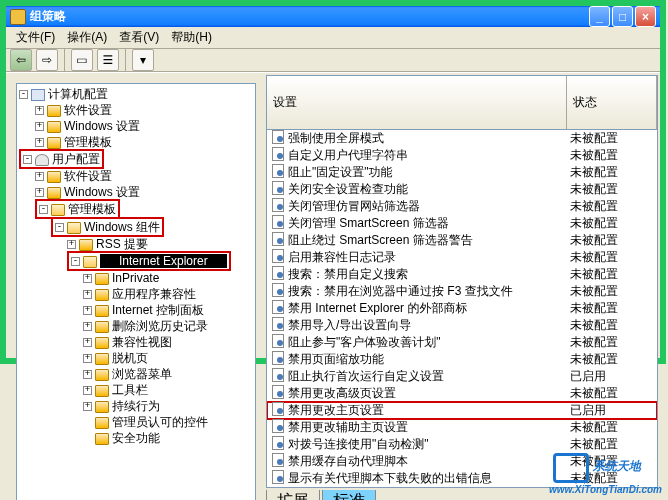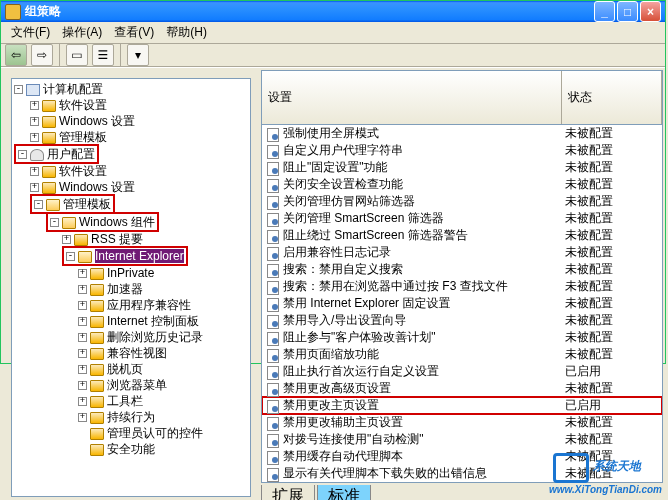--- a/index.html
+++ b/index.html
@@ -1,57 +1,57 @@
 <!DOCTYPE html>
 <html><head>
 <meta charset="utf-8">
 <style>
 *{box-sizing:border-box;margin:0;padding:0;font-family:"SimSun","宋体",Arial,sans-serif;font-size:12px}
 body{background:#ece9d8;width:668px;height:500px;overflow:hidden}
-.win{border:1px solid #22c55e;background:#ece9d8;width:666px;height:364px;display:flex;flex-direction:column}
+.win{border:6px solid #22c55e;background:#ece9d8;width:666px;height:364px;display:flex;flex-direction:column}
 .titlebar{background:linear-gradient(to bottom,#0058ee 0%,#3a93ff 8%,#288eff 40%,#127dff 88%,#0054e3 100%);height:28px;display:flex;align-items:center;padding:0 4px;color:#fff;font-weight:bold}
 .titlebar .ico{width:16px;height:16px;margin-right:4px;background:#f0c040;border:1px solid #806020;border-radius:2px}
 .titlebar .spacer{flex:1}
 .tbtn{width:21px;height:21px;margin-left:2px;border:1px solid #fff;border-radius:3px;display:flex;align-items:center;justify-content:center;font-weight:bold;font-family:Arial}
 .min,.max{background:linear-gradient(#7eb6ff,#3b8cff);color:#fff}
 .close{background:linear-gradient(#f5a4a0,#d64f38);color:#fff}
 .menubar{background:#ece9d8;height:22px;display:flex;align-items:flex-end;padding:0 4px;border-bottom:1px solid #aca899}
 .menu{padding:2px 6px;cursor:default}
 .toolbar{background:#ece9d8;height:30px;display:flex;align-items:center;padding:0 4px;border-bottom:1px solid #aca899;gap:4px}
 .tbico{width:22px;height:22px;border:1px solid #aca899;background:#f8f7f3;border-radius:2px;display:flex;align-items:center;justify-content:center}
 .tbico.back{background:linear-gradient(#c8e0c0,#9dc490)}
 .tbsep{width:1px;height:22px;background:#aca899;margin:0 2px}
 .content{flex:1;display:flex;border-top:1px solid #fff}
 .left{width:240px;background:#fff;border:1px solid #7f9db9;margin:10px;overflow:auto;padding:2px}
 .right{flex:1;display:flex;flex-direction:column;margin:2px 2px 2px 0}
 .listhdr{display:flex;background:#ece9d8;border:1px solid #7f9db9;border-bottom:none}
 .listhdr div{border-right:1px solid #aca899;padding:18px 6px;background:linear-gradient(#fff,#ece9d8)}
 .hc1{width:300px}
 .hc2{flex:1}
 .list{flex:1;background:#fff;border:1px solid #7f9db9;overflow:auto}
-.row{display:flex;align-items:flex-end;height:17px;padding-left:4px}
+.row{display:flex;align-items:flex-start;height:17px;padding-left:4px}
 .row .pico{width:14px;height:14px;margin-right:3px;flex-shrink:0;display:inline-block;position:relative}
 .pico::before{content:"";position:absolute;width:10px;height:12px;background:#fff;border:1px solid #888;left:1px;top:0}
 .pico::after{content:"";position:absolute;width:6px;height:6px;background:#4a7ab8;border-radius:50%;left:6px;top:6px}
 .row .c1{width:282px;white-space:nowrap;overflow:hidden}
 .row .c2{flex:1}
 .row.hl{outline:2px solid #d00000;outline-offset:-1px}
 .tabs{display:flex;height:20px;margin-top:2px}
 .tab{border:1px solid #888;border-top:none;padding:1px 10px;background:#ece9d8;margin-right:2px;border-radius:0 0 3px 3px;font-size:16px}
 .tab.active{background:#7dd3fc}
 .tree{list-style:none}
 .tree ul{list-style:none;padding-left:16px}
 .tree li{white-space:nowrap;line-height:16px;position:relative}
 .ex{display:inline-block;width:9px;height:9px;border:1px solid #888;text-align:center;line-height:7px;font-size:9px;margin-right:3px;vertical-align:middle;font-family:"Courier New"}
 .fico{display:inline-block;width:14px;height:12px;background:linear-gradient(#fceabb,#f8b500);border:1px solid #b08000;border-radius:1px;margin-right:3px;vertical-align:middle}
 .fico.open{background:linear-gradient(#fff2c8,#fccc5a)}
 .cico{display:inline-block;width:14px;height:12px;background:#dde7f5;border:1px solid #6a8ab8;margin-right:3px;vertical-align:middle}
 .uico{display:inline-block;width:14px;height:12px;background:#e8e8e8;border:1px solid #888;border-radius:50% 50% 2px 2px;margin-right:3px;vertical-align:middle}
 .tree .hl{border:2px solid #d00000;display:inline-block;padding:0 2px;margin:-1px 0}
-.tree .sel{background:#701a75;color:#fff;padding:0 0}
+.tree .sel{background:#000000;color:#fff;padding:0 19px}
 .watermark{position:absolute;right:6px;bottom:4px;font-size:13px;color:#1a75d1;font-style:italic;font-weight:bold}
 .wmlogo{display:inline-block;width:40px;height:28px;vertical-align:middle;position:relative}
 .wmlogo::before{content:"";position:absolute;width:30px;height:24px;border:3px solid #1a75d1;border-radius:4px;left:4px;top:0}
 </style>
 </head>
 <body>
 
 <div class="win">
  <div class="titlebar">
   <span class="ico"></span>
@@ -91,21 +91,20 @@
       <li><span class="ex">+</span><span class="fico"></span><span>软件设置</span></li>
       <li><span class="ex">+</span><span class="fico"></span><span>Windows 设置</span></li>
       <li><span class="hl"><span class="ex">-</span><span class="fico open"></span><span>管理模板</span></span>
        <ul>
         <li><span class="hl"><span class="ex">-</span><span class="fico open"></span><span>Windows 组件</span></span>
          <ul>
           <li><span class="ex">+</span><span class="fico"></span><span>RSS 提要</span></li>
           <li><span class="hl"><span class="ex">-</span><span class="fico open"></span><span class="sel">Internet Explorer</span></span>
            <ul id="ie-children">
                           <li><span class="ex">+</span><span class="fico"></span><span>InPrivate</span></li>
-                          <li><span class="ex">+</span><span class="fico"></span><span>加速器</span></li>
                           <li><span class="ex">+</span><span class="fico"></span><span>应用程序兼容性</span></li>
                           <li><span class="ex">+</span><span class="fico"></span><span>Internet 控制面板</span></li>
                           <li><span class="ex">+</span><span class="fico"></span><span>删除浏览历史记录</span></li>
                           <li><span class="ex">+</span><span class="fico"></span><span>兼容性视图</span></li>
                           <li><span class="ex">+</span><span class="fico"></span><span>脱机页</span></li>
                           <li><span class="ex">+</span><span class="fico"></span><span>浏览器菜单</span></li>
                           <li><span class="ex">+</span><span class="fico"></span><span>工具栏</span></li>
                           <li><span class="ex">+</span><span class="fico"></span><span>持续行为</span></li>
                           <li><span style="display:inline-block;width:12px"></span><span class="fico"></span><span>管理员认可的控件</span></li>
                           <li><span style="display:inline-block;width:12px"></span><span class="fico"></span><span>安全功能</span></li>
@@ -170,21 +169,21 @@
             <span class="c1">搜索：禁用自定义搜索</span>
             <span class="c2">未被配置</span>
           </div>
           <div class="row">
             <span class="pico"></span>
             <span class="c1">搜索：禁用在浏览器中通过按 F3 查找文件</span>
             <span class="c2">未被配置</span>
           </div>
           <div class="row">
             <span class="pico"></span>
-            <span class="c1">禁用 Internet Explorer 固定设置</span>
+            <span class="c1">禁用 Internet Explorer 的外部商标</span>
             <span class="c2">未被配置</span>
           </div>
           <div class="row">
             <span class="pico"></span>
             <span class="c1">禁用导入/导出设置向导</span>
             <span class="c2">未被配置</span>
           </div>
           <div class="row">
             <span class="pico"></span>
             <span class="c1">阻止参与"客户体验改善计划"</span>

